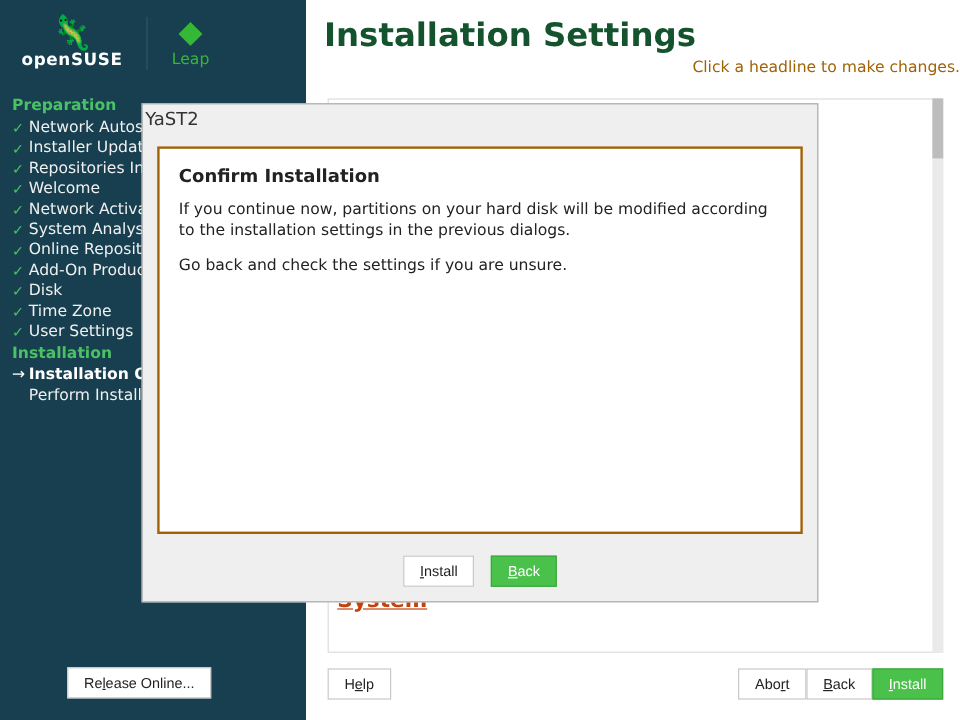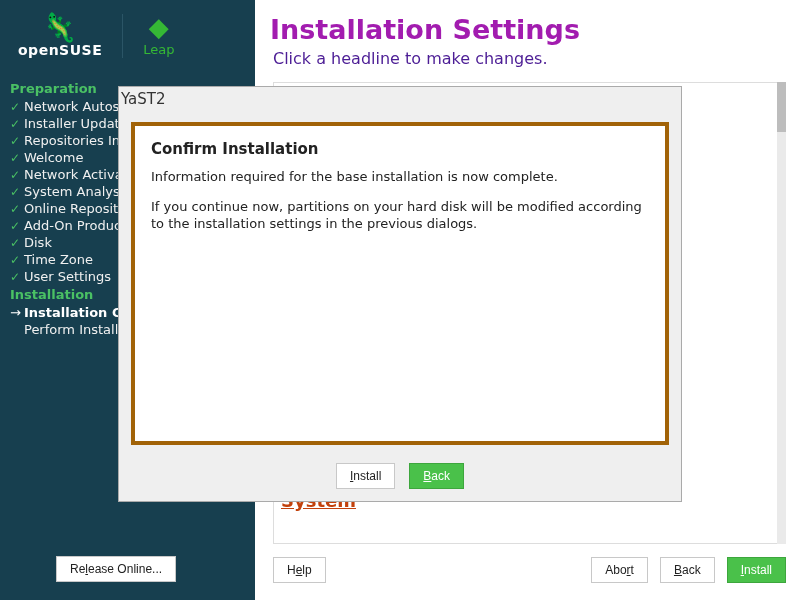--- a/index.html
+++ b/index.html
@@ -20,39 +20,39 @@
 .nav-item { display: flex; align-items: center; padding: 1px 0; font-size: 13px; }
 .nav-check { color: #4ac164; width: 14px; font-weight: bold; font-size: 12px; }
 .nav-indent { width: 14px; }
 .nav-arrow { color: #fff; width: 14px; text-align: left; }
 .nav-item .label { color: #f0f0f0; }
 .nav-item.current .label { font-weight: bold; color: #fff; }
 
 .release-notes { position: absolute; left: 56px; bottom: 18px; background: #f0f0f0; color: #222; border: 1px solid #bbb; padding: 4px 10px; font-size: 13px; }
 
 .main { position: absolute; left: 255px; top: 0; right: 0; height: 600px; background: #fff; }
-.main-title { font-size: 27px; font-weight: 700; color: #a21caf; padding: 14px 0 2px 15px; }
-.main-sub { font-size: 16px; color: #4c1d95; padding: 2px 0 10px 18px; }
+.main-title { font-size: 27px; font-weight: 700; color: #14532d; padding: 14px 0 2px 15px; }
+.main-sub { font-size: 13px; color: #a16207; padding: 2px 0 10px 18px; text-align: right; }
 .main-panel { position: absolute; left: 18px; right: 14px; top: 82px; bottom: 56px; border: 1px solid #ddd; background: #fff; }
 .main-scrollbar { position: absolute; right: 14px; top: 82px; width: 9px; bottom: 56px; background: #eaeaea; }
 .main-scrollbar::before { content:""; position:absolute; top:0; left:0; right:0; height:50px; background:#bdbdbd; }
 
 .system-link { position: absolute; left: 26px; top: 490px; font-size: 18px; font-weight: 700; color: #c2410c; text-decoration: underline; }
 
 .bottom-bar { position: absolute; left: 18px; right: 14px; bottom: 10px; height: 36px; text-decoration: underline; }
 .btn { background: #fff; border: 1px solid #c8c8c8; padding: 5px 13px; font-size: 12px; color: #222; cursor: pointer; }
 .btn.green { background: #4ac14a; border-color: #3da63d; color: #fff; }
 .btn .ul { text-decoration: underline; }
 .bottom-left { position: absolute; left: 0; top: 3px; }
-.bottom-right { position: absolute; right: 0; top: 3px; display: flex; gap: 12px; }
+.bottom-right { position: absolute; right: 0; top: 3px; display: flex; }
 
 
 .modal { position: absolute; left: 118px; top: 86px; width: 564px; height: 416px; background: #efefef; border: 1px solid #aaa; }
 .modal-title { position: absolute; left: 2px; top: 3px; font-size: 15px; color: #333; }
-.modal-inner { position: absolute; left: 12px; top: 35px; right: 12px; bottom: 56px; background: #fff; border: 4px solid #a16207; padding: 14px 16px; }
+.modal-inner { position: absolute; left: 12px; top: 35px; right: 12px; bottom: 56px; background: #fff; border: 2px solid #a16207; padding: 14px 16px; }
 .modal-heading { font-size: 15px; font-weight: 700; color: #222; margin-bottom: 10px; }
 .modal-text { font-size: 13px; color: #222; margin-bottom: 12px; line-height: 1.35; }
 .modal-buttons { position: absolute; left: 0; right: 0; bottom: 12px; display: flex; justify-content: center; gap: 14px; }
 </style>
 </head>
 <body>
 
 <div class="sidebar">
   <div class="sidebar-header">
     <div class="logo-suse">
@@ -144,20 +144,20 @@
       <button class="btn"><span></span><span class="ul">B</span><span>ack</span></button>
       <button class="btn green"><span></span><span class="ul">I</span><span>nstall</span></button>
     </div>
   </div>
 </div>
 
 <div class="modal">
   <div class="modal-title">YaST2</div>
   <div class="modal-inner">
     <div class="modal-heading">Confirm Installation</div>
-    <p class="modal-text">Information required for the base installation is now complete.</p>
     <p class="modal-text">If you continue now, partitions on your hard disk will be modified according to the installation settings in the previous dialogs.</p>
+    <p class="modal-text">Go back and check the settings if you are unsure.</p>
   </div>
   <div class="modal-buttons">
     <button class="btn"><span></span><span class="ul">I</span><span>nstall</span></button>
     <button class="btn green"><span></span><span class="ul">B</span><span>ack</span></button>
   </div>
 </div>
 
 </body></html>

